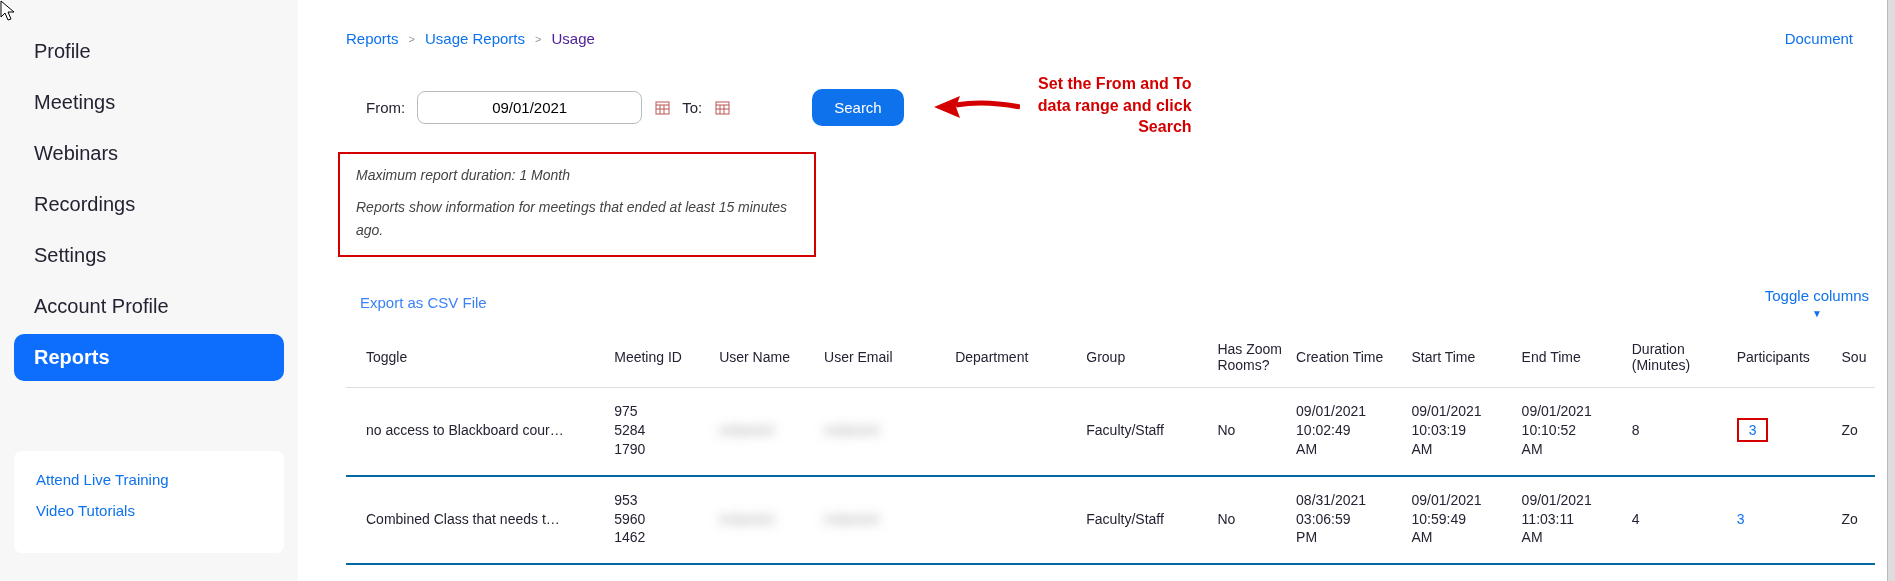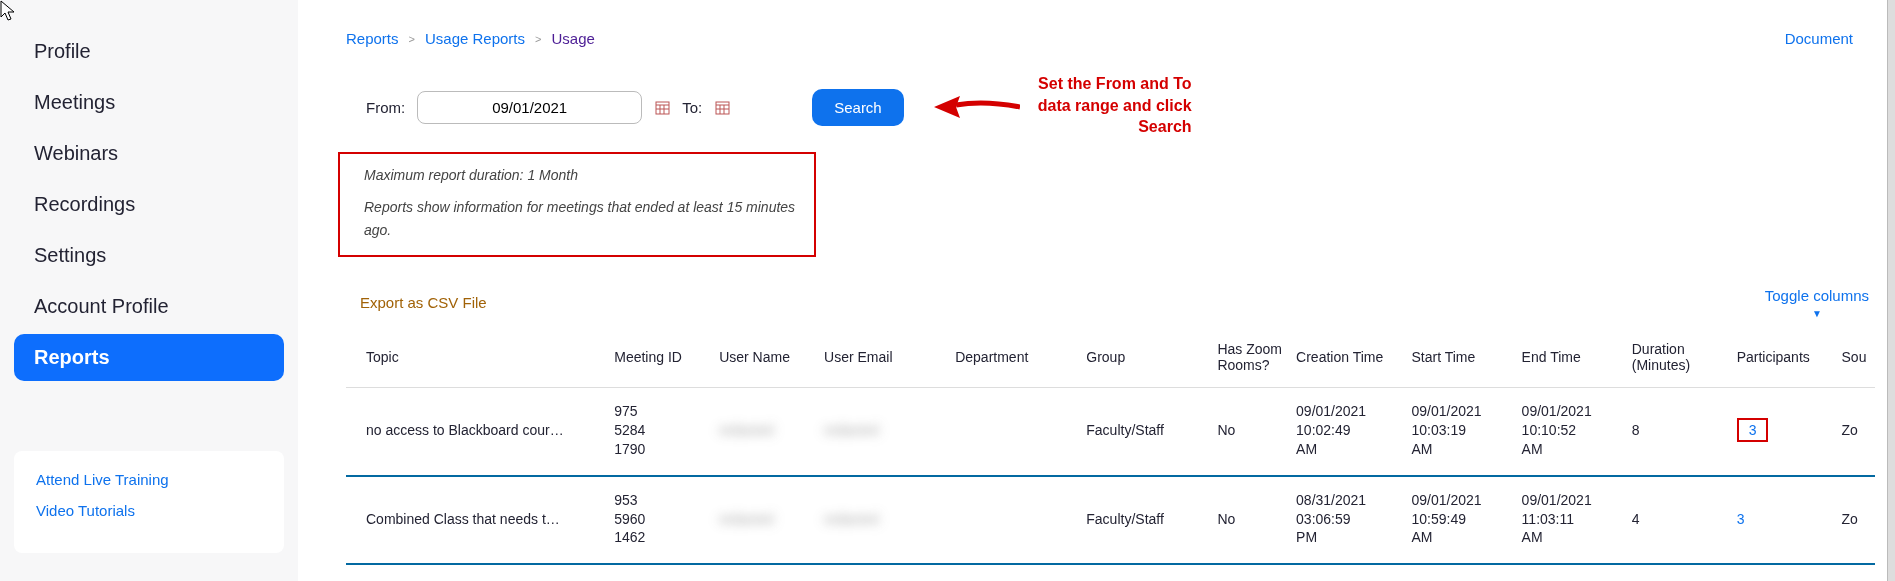--- a/index.html
+++ b/index.html
@@ -108,38 +108,38 @@
   font-weight: 700;
   font-size: 16px;
   line-height: 1.35;
   text-align: right;
   margin-left: 6px;
   position: relative;
   top: -2px;
 }
 .info-box {
   border: 2px solid #d40000;
-  padding: 10px 12px 14px 24px;
+  padding: 10px 12px 14px 16px;
   margin-left: -8px;
   width: 478px;
   font-style: italic;
   color: #444;
   font-size: 14px;
   line-height: 1.6;
 }
 .info-box div:first-child { margin-bottom: 10px; }
 .table-toolbar {
   display: flex;
   justify-content: space-between;
   align-items: center;
   margin-top: 30px;
   margin-bottom: 10px;
   padding: 0 6px 0 14px;
 }
-.export-link { color: #a16207; font-size: 15px; cursor: pointer; }
+.export-link { color: #3b82f6; font-size: 15px; cursor: pointer; }
 .toggle-link { color: #0e72ed; font-size: 15px; cursor: pointer; display: inline-flex; align-items: center; gap: 4px; flex-direction: column; }
 .toggle-caret { font-size: 10px; }
 table { width: 100%; border-collapse: collapse; margin-top: 12px; table-layout: fixed; }
 th {
   text-align: left;
   font-weight: 400;
   color: #232333;
   padding: 10px 6px 14px 6px;
   border-bottom: 1px solid #ddd;
   vertical-align: middle;
@@ -267,21 +267,21 @@
           <col style="width:60px">
         <col style="width:88px">
           <col style="width:84px">
           <col style="width:84px">
         <col style="width:80px">
           <col style="width:80px">
           <col style="width:30px">
       </colgroup>
       <thead>
         <tr>
-          <th style="padding-left:20px">Topic</th>
+          <th style="padding-left:20px">Toggle</th>
           <th>Meeting ID</th>
           <th>User Name</th>
           <th>User Email</th>
           <th>Department</th>
           <th>Group</th>
           <th>Has Zoom Rooms?</th>
           <th>Creation Time</th>
           <th>Start Time</th>
           <th>End Time</th>
           <th>Duration (Minutes)</th>

